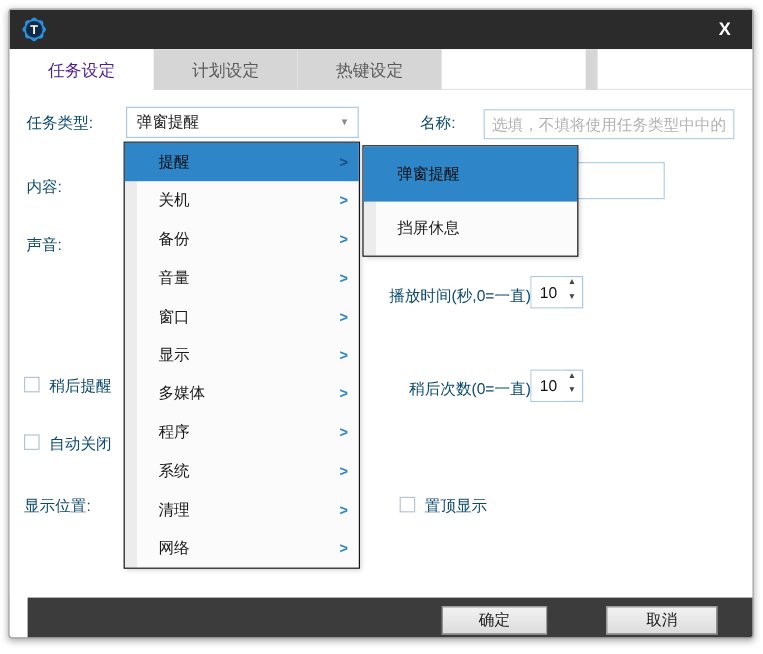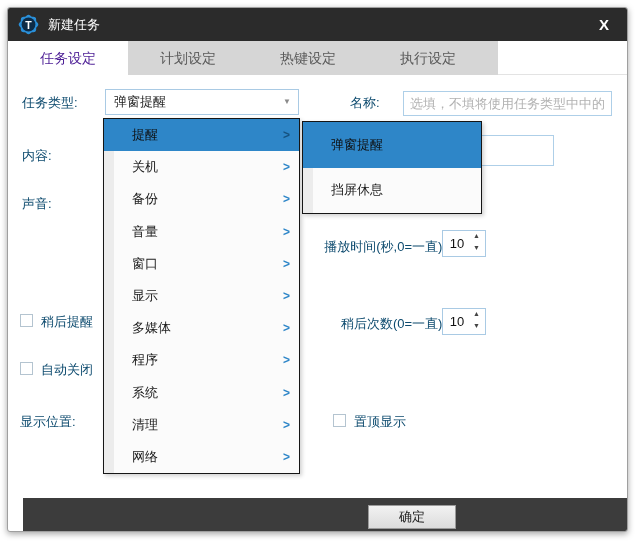--- a/index.html
+++ b/index.html
@@ -75,29 +75,27 @@
 
 <div class="window">
 
   <div class="titlebar">
     <svg class="logo" viewBox="0 0 24 24">
       <rect x="4" y="4" width="16" height="16" rx="3" fill="#2a8fd8"></rect>
       <rect x="4" y="4" width="16" height="16" rx="3" fill="#2a8fd8" transform="rotate(45 12 12)"></rect>
       <circle cx="12" cy="12" r="7.2" fill="#0d2b46"></circle>
       <text x="12" y="16.2" text-anchor="middle" font-size="11" font-weight="bold" fill="#ffffff" font-family="Liberation Sans, sans-serif">T</text>
     </svg>
-    <span class="title-text">新建任务</span>
     <span class="close-btn">X</span>
   </div>
 
   <div class="tabstrip">
     <div class="tab active">任务设定</div>
     <div class="tab t2 inactive">计划设定</div>
     <div class="tab t3 inactive">热键设定</div>
-    <div class="tab t4 inactive">执行设定</div>
     <div class="tab-filler"></div>
   </div>
 
   <div class="content">
 
     <span class="lbl" style="left:14px; top:19px;">任务类型:</span>
     <div class="select">
       <span class="val">弹窗提醒</span>
       <span class="arr">▼</span>
     </div>
@@ -192,15 +190,16 @@
       </div>
       <div class="menu-item">
         <span>挡屏休息</span>
       </div>
     </div>
 
   </div>
 
   <div class="footer">
     <button class="btn btn-ok">确定</button>
+    <button class="btn btn-cancel">取消</button>
   </div>
 
 </div>
 
 </body></html>

